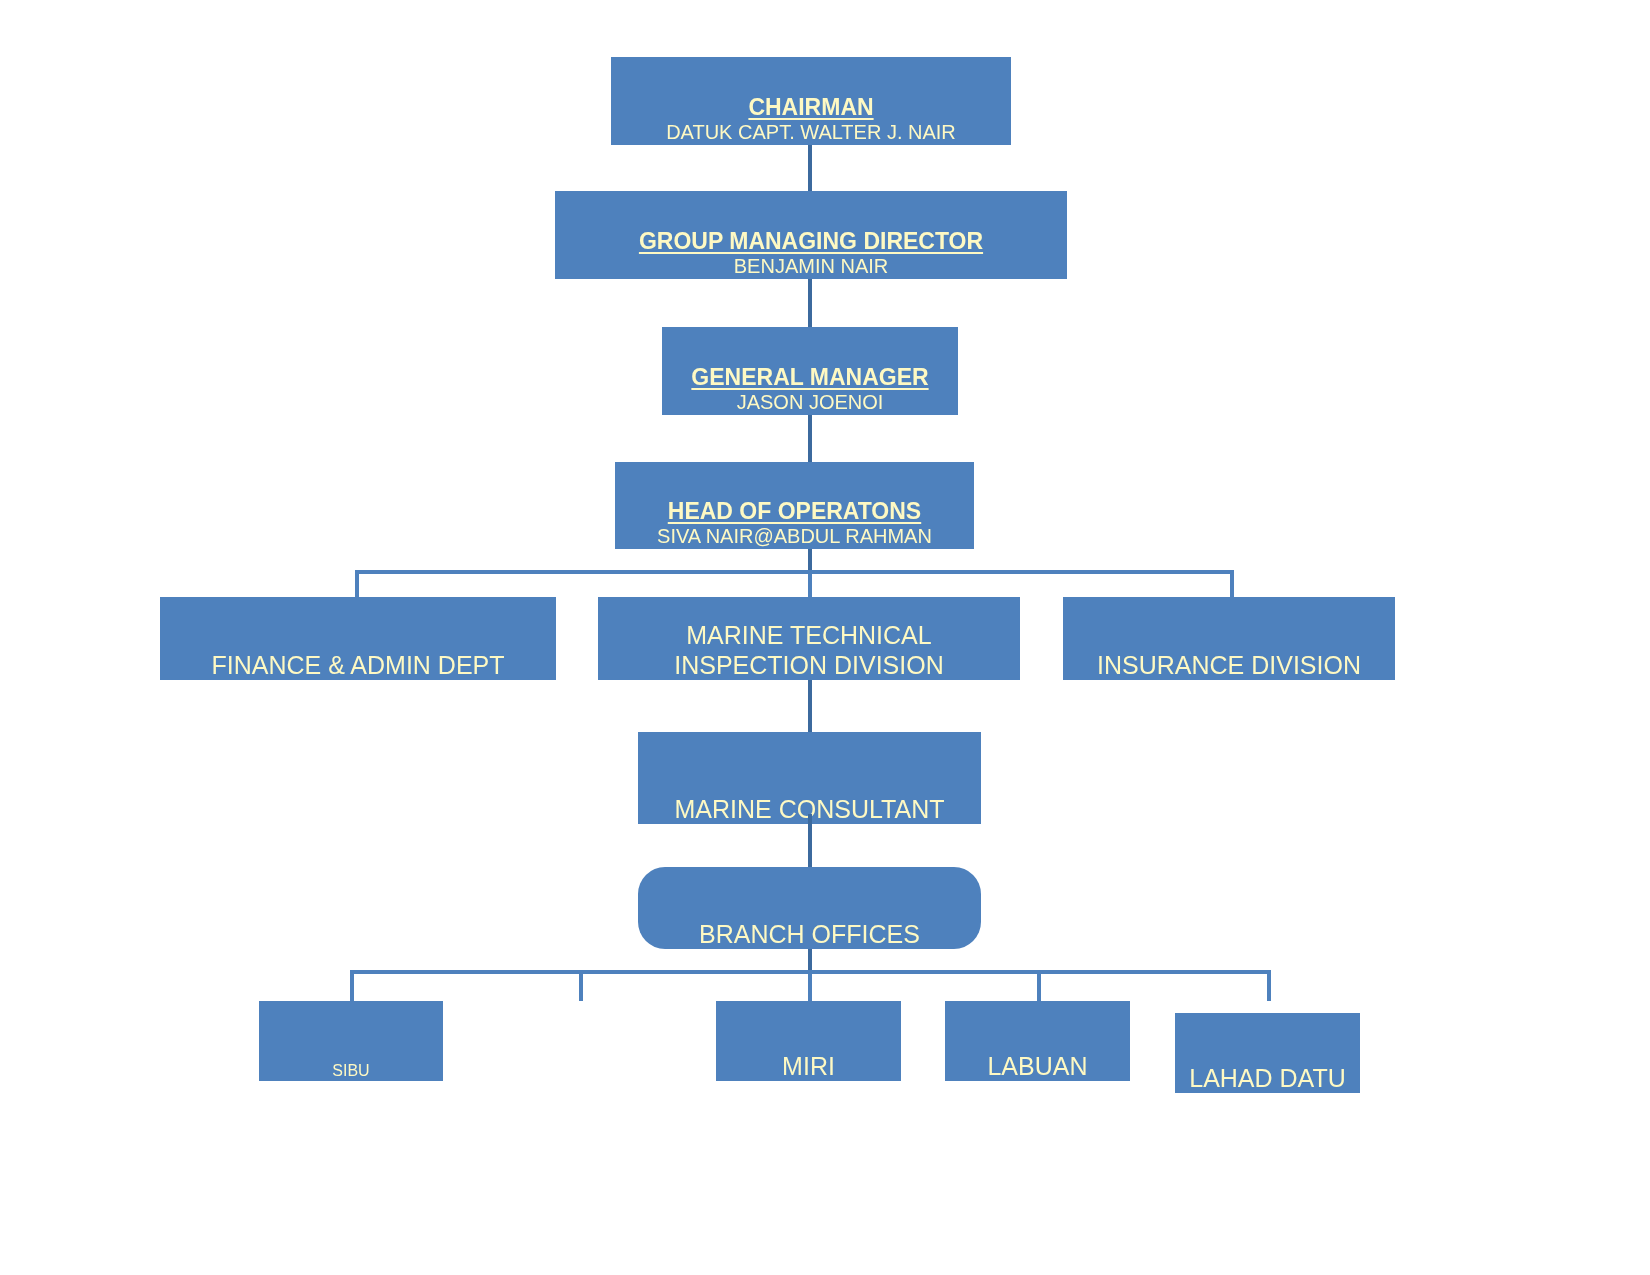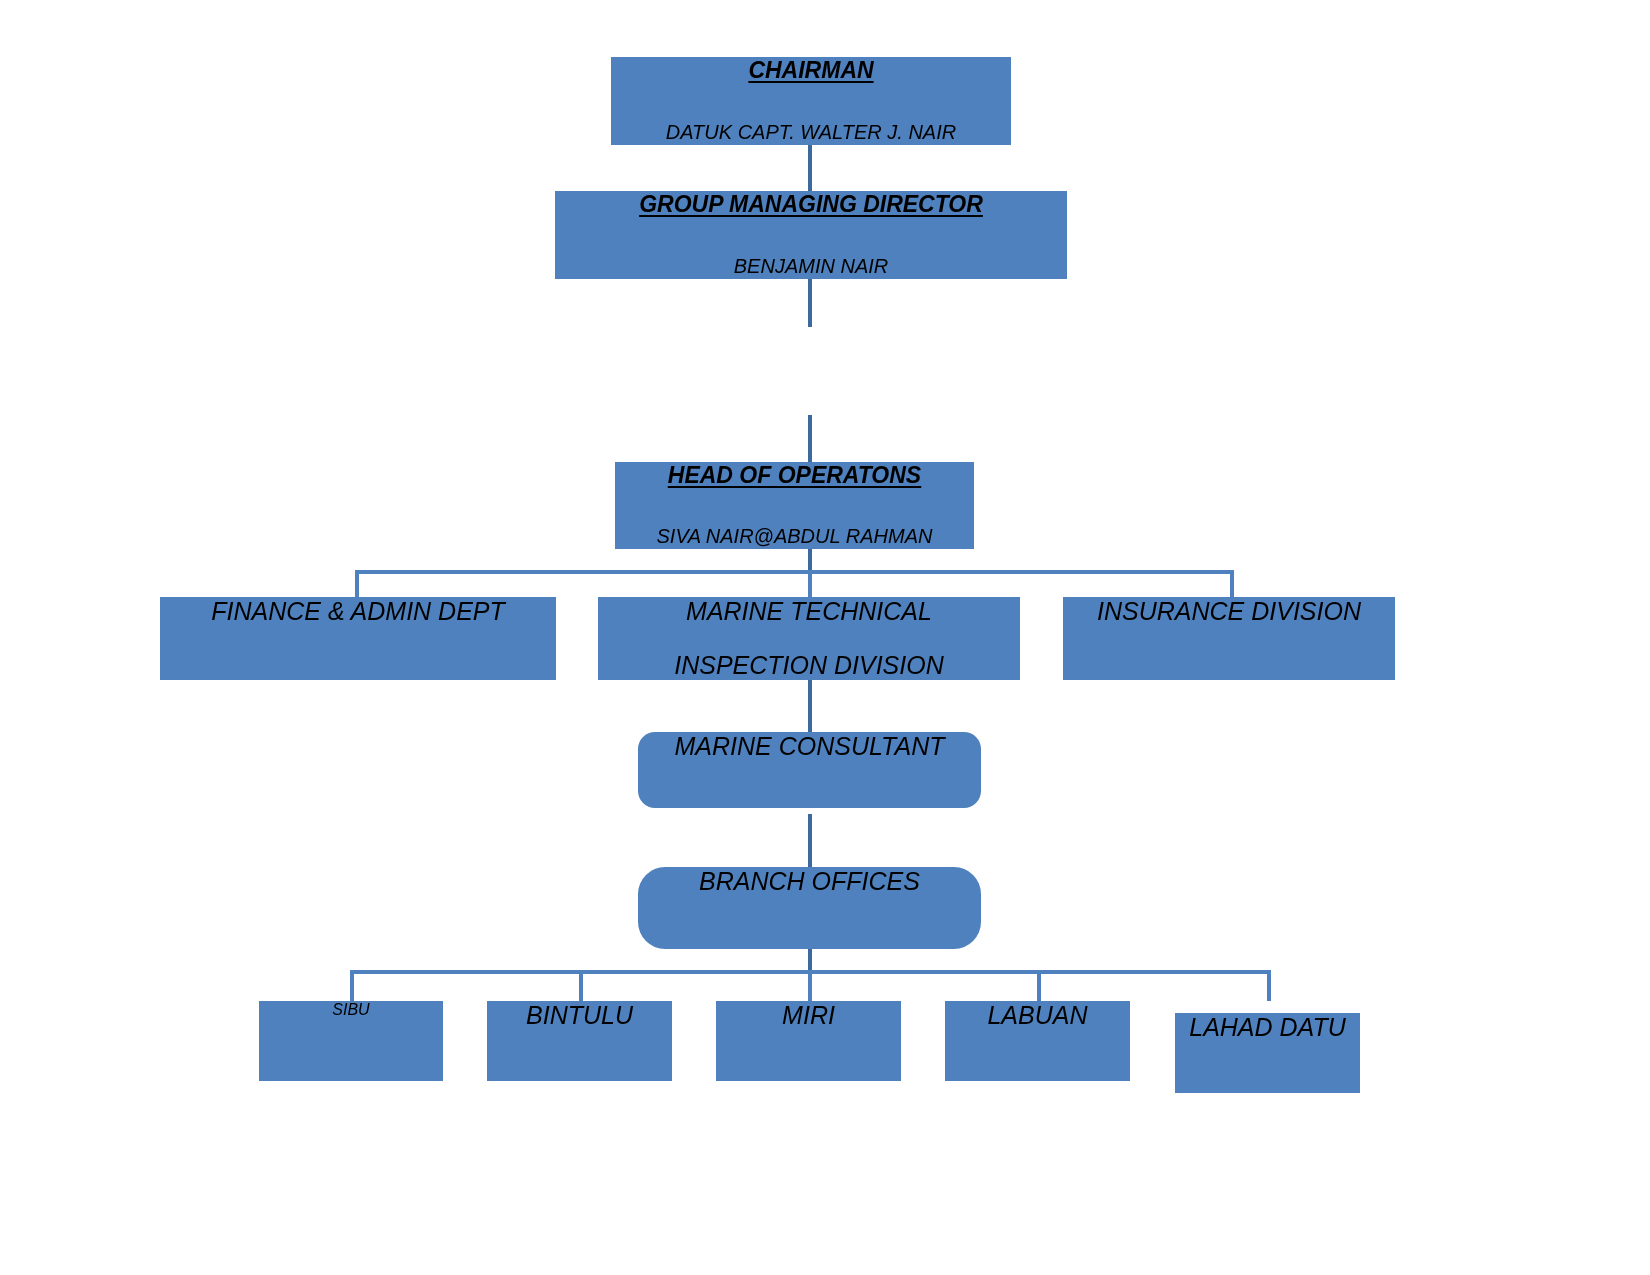--- a/index.html
+++ b/index.html
@@ -15,29 +15,28 @@
   #canvas {
     position: relative;
     width: 1650px;
     height: 1275px;
     background: #ffffff;
     overflow: hidden;
   }
   .node {
     position: absolute;
     background: #4E81BD;
-    color: #000000;
+    color: #fef9c3;
     display: flex;
     flex-direction: column;
     align-items: center;
-    justify-content: space-between;
+    justify-content: flex-end;
     text-align: center;
     box-sizing: border-box;
     line-height: 1.18;
-    font-style: italic;
   }
   .node .title {
     font-weight: bold;
     text-decoration: underline;
     text-underline-offset: 3px;
     white-space: nowrap;
   }
   .node .subtitle {
     font-weight: normal;
     white-space: nowrap;
@@ -72,20 +71,24 @@
 
   <div class="vline" style="left:808px; top:145px; height:46px;"></div>
 
   <div class="node" style="left:555px; top:191px; width:512px; height:88px; font-size:23px;">
     <span class="title">GROUP MANAGING DIRECTOR</span>
     <span class="subtitle" style="font-size:20px;">BENJAMIN NAIR</span>
   </div>
 
   <div class="vline" style="left:808px; top:279px; height:48px;"></div>
 
+  <div class="node" style="left:662px; top:327px; width:296px; height:88px; font-size:23px;">
+    <span class="title">GENERAL MANAGER</span>
+    <span class="subtitle" style="font-size:20px;">JASON JOENOI</span>
+  </div>
 
   <div class="vline" style="left:808px; top:415px; height:47px;"></div>
 
   <div class="node" style="left:615px; top:462px; width:359px; height:87px; font-size:23px;">
     <span class="title">HEAD OF OPERATONS</span>
     <span class="subtitle" style="font-size:20px;">SIVA NAIR@ABDUL RAHMAN</span>
   </div>
 
   <div class="vline" style="left:808px; top:549px; height:23px;"></div>
   <div class="hline" style="left:355px; top:570px; width:879px;"></div>
@@ -101,21 +104,21 @@
     <span class="plain">MARINE TECHNICAL</span>
     <span class="plain">INSPECTION DIVISION</span>
   </div>
 
   <div class="node" style="left:1063px; top:597px; width:332px; height:83px; font-size:25px;">
     <span class="plain">INSURANCE DIVISION</span>
   </div>
 
   <div class="vline" style="left:808px; top:680px; height:52px;"></div>
 
-  <div class="node" style="left:638px; top:732px; width:343px; height:76px; font-size:25px;border-radius:17px;">
+  <div class="node" style="left:638px; top:732px; width:343px; height:92px; font-size:25px;">
     <span class="plain">MARINE CONSULTANT</span>
   </div>
 
   <div class="vline" style="left:808px; top:814px; height:53px;"></div>
 
   <div class="node" style="left:638px; top:867px; width:343px; height:82px; font-size:25px;border-radius:27px;">
     <span class="plain">BRANCH OFFICES</span>
   </div>
 
   <div class="vline" style="left:808px; top:949px; height:23px;"></div>
@@ -123,23 +126,20 @@
   <div class="vline light" style="left:350px; top:970px; height:31px;"></div>
   <div class="vline light" style="left:579px; top:970px; height:31px;"></div>
   <div class="vline light" style="left:808px; top:970px; height:31px;"></div>
   <div class="vline light" style="left:1037px; top:970px; height:31px;"></div>
   <div class="vline light" style="left:1267px; top:970px; height:31px;"></div>
 
   <div class="node" style="left:259px; top:1001px; width:184px; height:80px; font-size:16px;">
     <span class="plain">SIBU</span>
   </div>
 
-  <div class="node" style="left:487px; top:1001px; width:185px; height:80px; font-size:25px;">
-    <span class="plain">BINTULU</span>
-  </div>
 
   <div class="node" style="left:716px; top:1001px; width:185px; height:80px; font-size:25px;">
     <span class="plain">MIRI</span>
   </div>
 
   <div class="node" style="left:945px; top:1001px; width:185px; height:80px; font-size:25px;">
     <span class="plain">LABUAN</span>
   </div>
 
   <div class="node" style="left:1175px; top:1001px; width:185px; height:80px; font-size:25px;margin-top:12px;">

